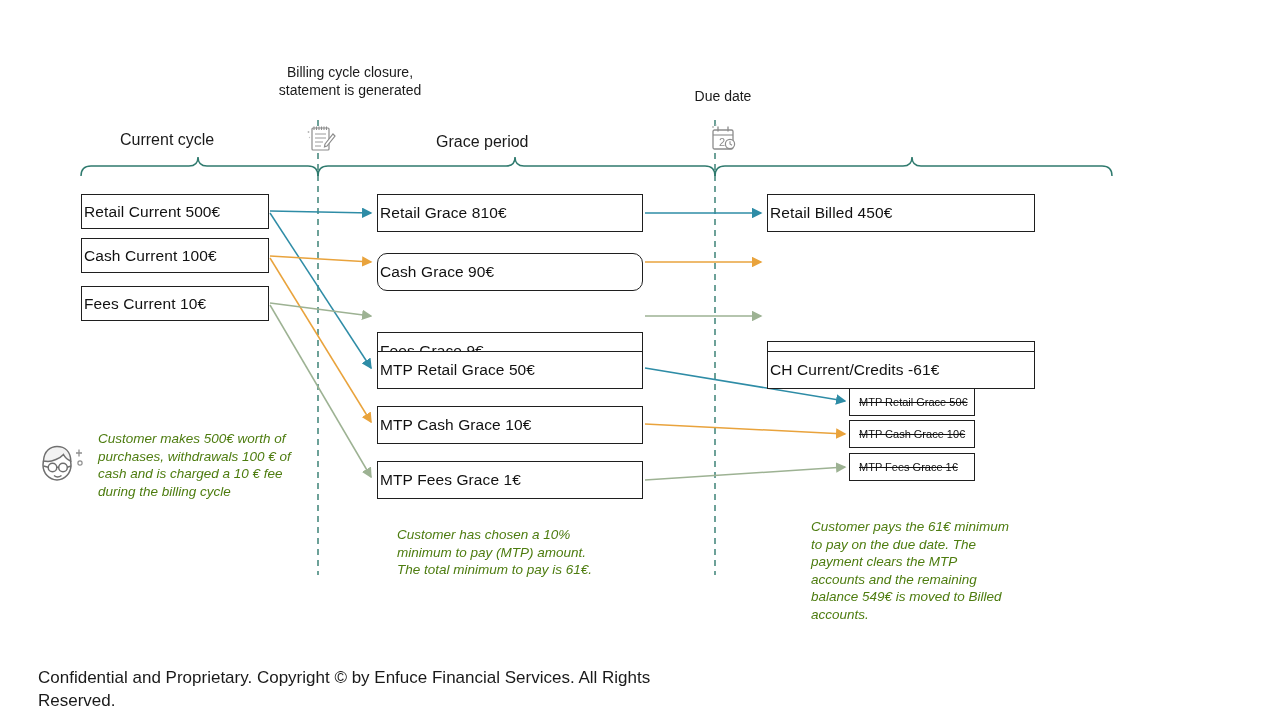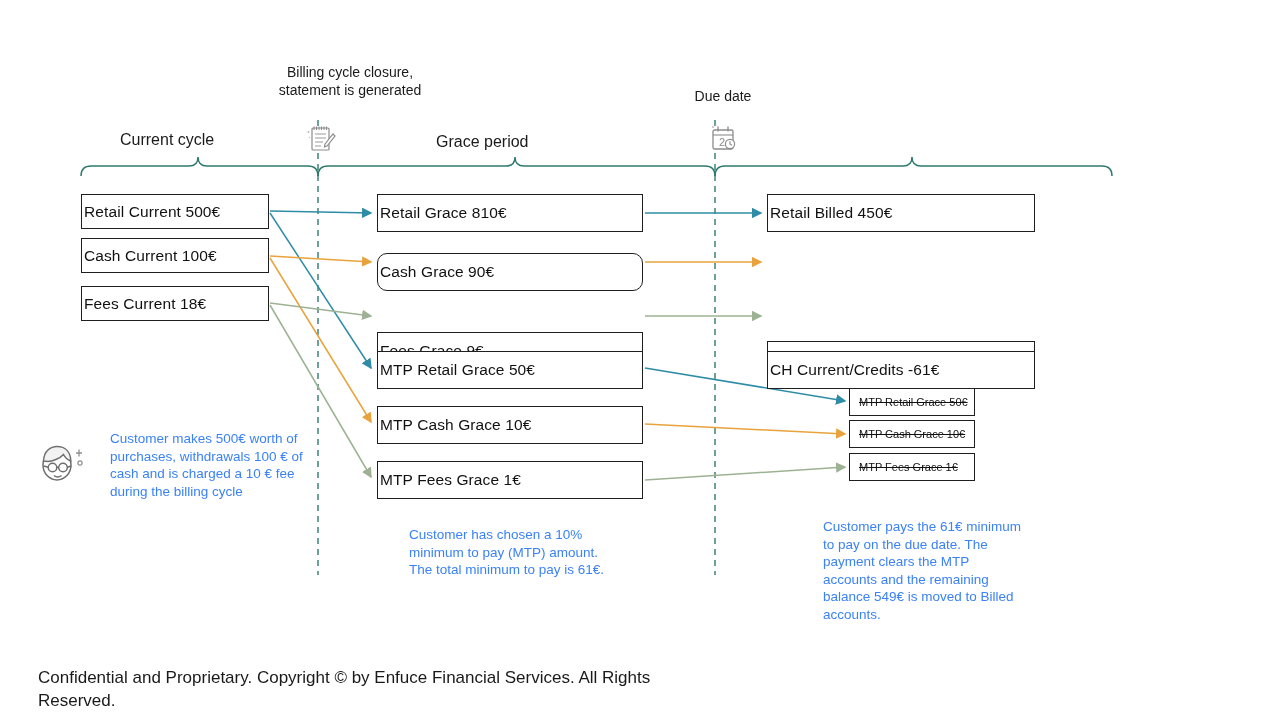--- a/index.html
+++ b/index.html
@@ -61,24 +61,24 @@
     position:absolute;
     font-size:14px;
     color:#1a1a1a;
     text-align:center;
     line-height:18px;
   }
 
   
   .note{
     position:absolute;
+    font-style:italic;
     font-size:13.5px;
     line-height:17.6px;
-    color:#3b82f6;
-    margin-left:12px;
+    color:#4d7c0f;
   }
 
   
   #footer{
     position:absolute;
     left:38px;top:666px;width:620px;
     font-size:17px;line-height:23px;color:#1a1a1a;
   }
 
   
@@ -181,21 +181,21 @@
   <div class="phase-label" style="left:120px;top:131px;width:150px;">Current cycle</div>
   <div class="phase-label" style="left:436px;top:133px;width:150px;">Grace period</div>
 
   <div class="acct-box left" style="top:194px;">
     <span>Retail Current  500€</span>
   </div>
   <div class="acct-box left" style="top:238px;">
     <span>Cash Current 100€</span>
   </div>
   <div class="acct-box left" style="top:286px;">
-    <span>Fees Current 18€</span>
+    <span>Fees Current 10€</span>
   </div>
 
   <div class="acct-box mid" style="top:194px;">
     <span>Retail Grace 810€</span>
   </div>
   <div class="acct-box mid" style="top:253px;border-radius:10px;">
     <span>Cash Grace 90€</span>
   </div>
   <div class="acct-box mid" style="top:297px;margin-top:35px;">
     <span>Fees Grace 9€</span>

